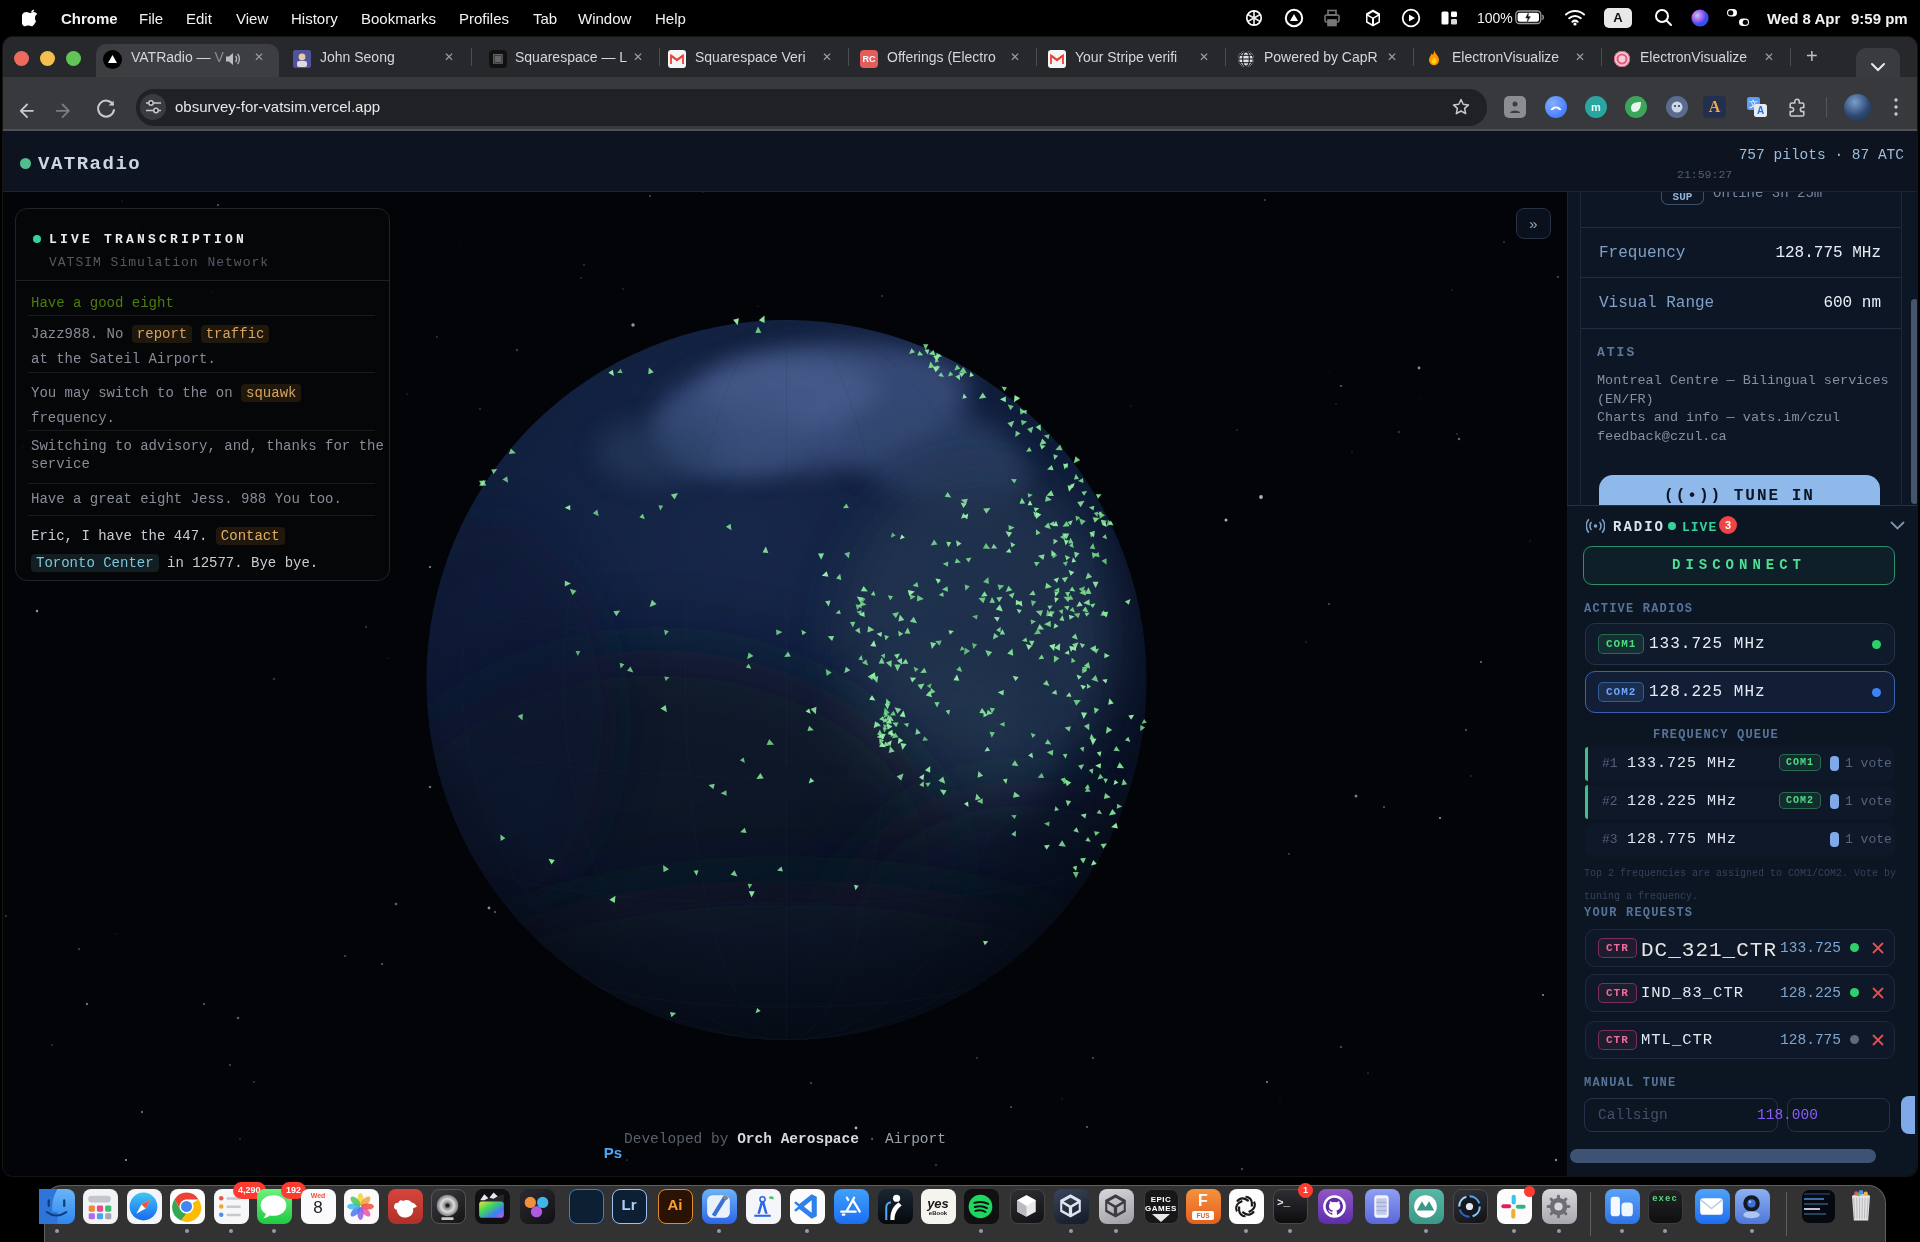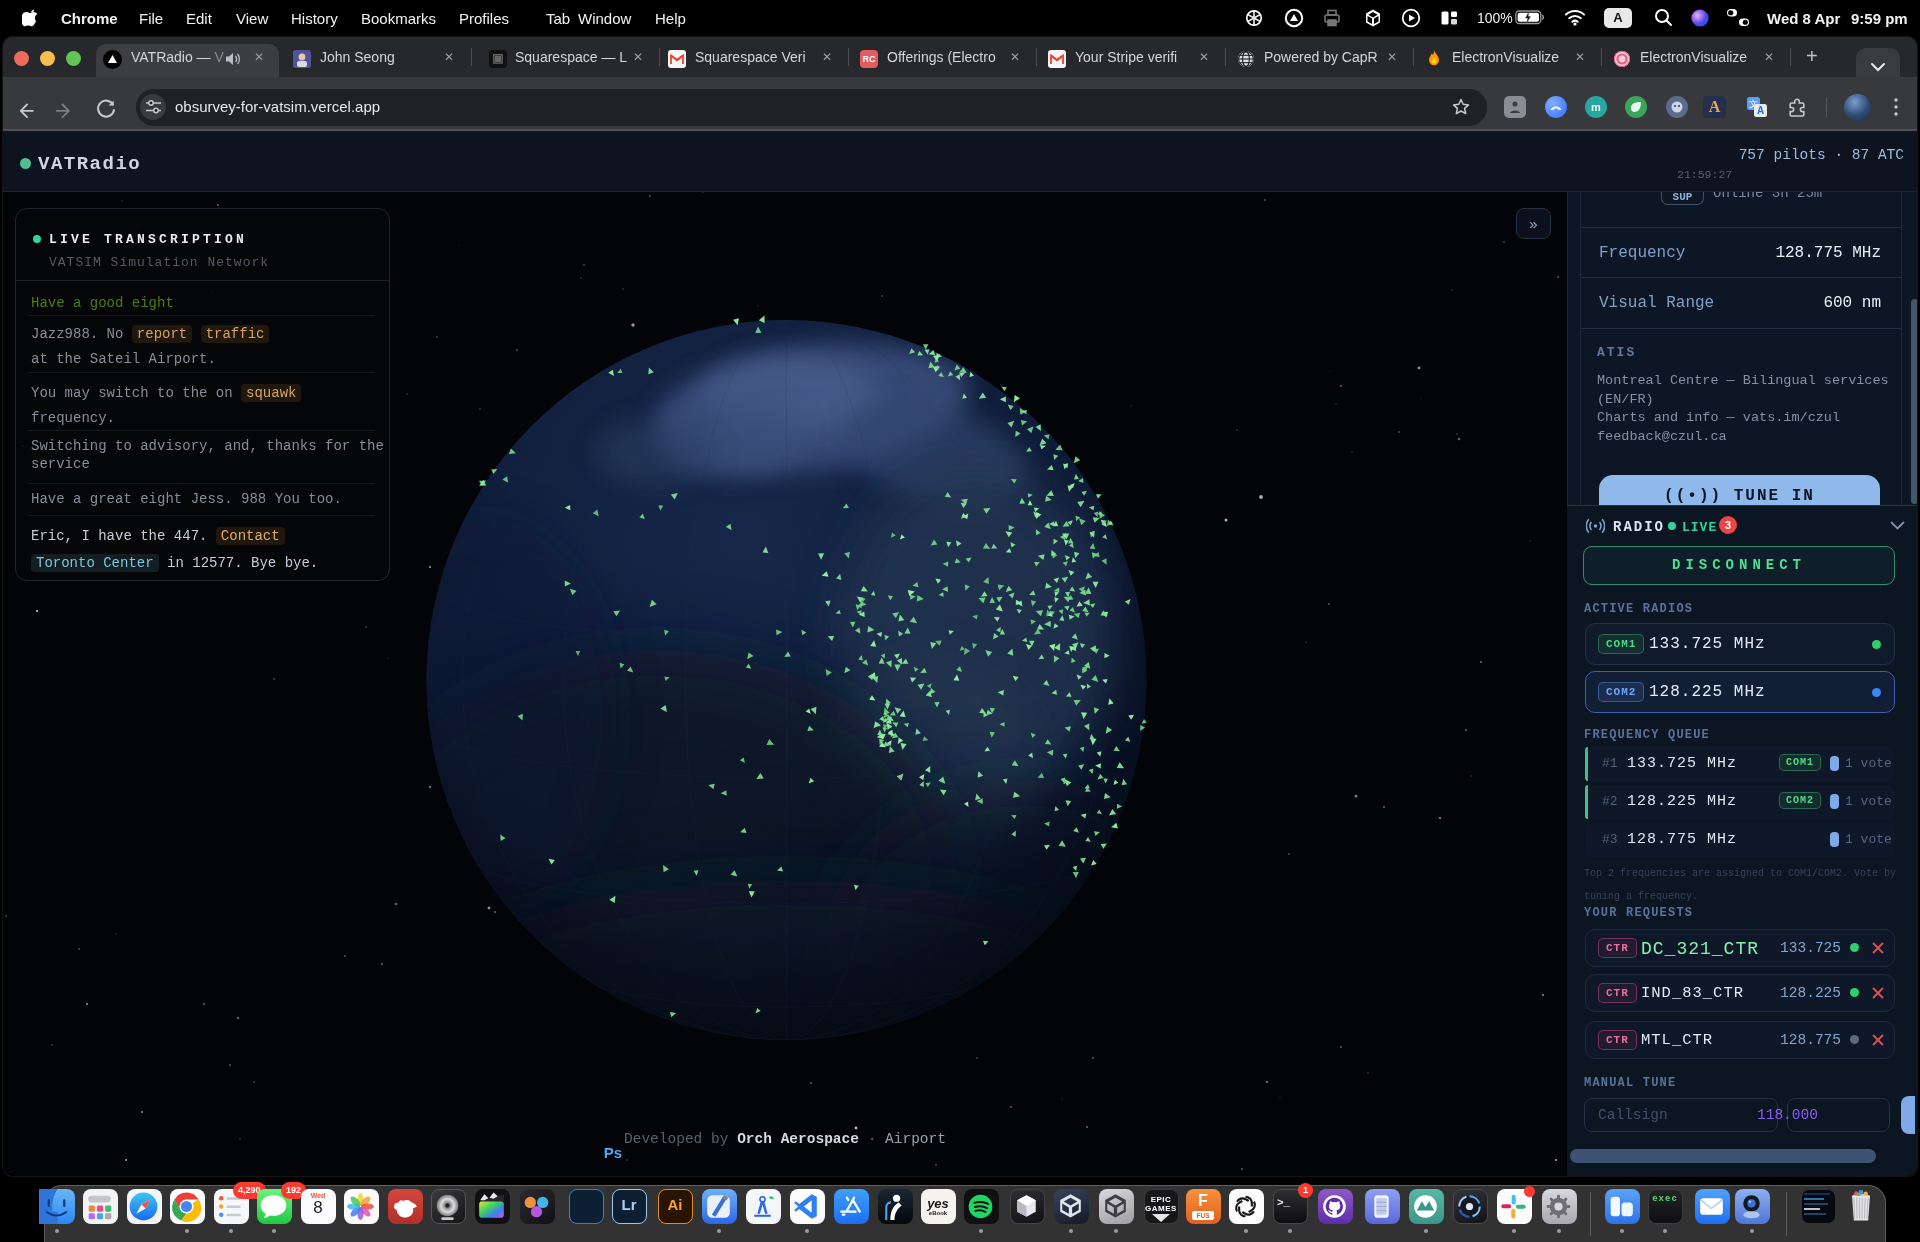--- a/index.html
+++ b/index.html
@@ -42,21 +42,21 @@
     <svg class="abs" style="left:22px;top:9px" width="17" height="19" viewBox="0 0 19 21">
       <path fill="#fff" d="M13.5 3.1c.8-1 1.4-2.3 1.2-3.1-1.1.1-2.4.8-3.2 1.7-.7.8-1.4 2.1-1.2 3.1 1.2.1 2.4-.7 3.2-1.7zm3.5 13.2c-.6 1.3-.9 1.9-1.7 3-1.1 1.6-2.6 3.6-4.4 3.6-1.6 0-2.1-1-4.2-1-2.1 0-2.6 1-4.2 1-1.9 0-3.3-1.8-4.4-3.4C-3.1 15.1-3.4 9.6-1.4 6.7-.1 4.7 2.1 3.5 4.2 3.5c2 0 3.3 1.1 4.9 1.1 1.6 0 2.6-1.1 4.9-1.1 1.8 0 3.8 1 5.1 2.7-4.5 2.5-3.8 8.9-1.1 10.1z" transform="translate(1.5 0.5) scale(0.82)"></path>
     </svg>
     <div class="mitem" style="left:61px;font-weight:bold;text-align:center;">Chrome</div>
     <div class="mitem" style="left:139px;">File</div>
     <div class="mitem" style="left:186px;">Edit</div>
     <div class="mitem" style="left:236px;">View</div>
     <div class="mitem" style="left:291px;">History</div>
     <div class="mitem" style="left:361px;">Bookmarks</div>
     <div class="mitem" style="left:459px;">Profiles</div>
-    <div class="mitem" style="left:533px;margin-left:13px;">Tab</div>
+    <div class="mitem" style="left:533px;">Tab</div>
     <div class="mitem" style="left:578px;">Window</div>
     <div class="mitem" style="left:655px;">Help</div>
     <svg class="abs" style="left:1244px;top:8px" width="20" height="20" viewBox="0 0 20 20">
       <g fill="none" stroke="#fff" stroke-width="1.7">
         <circle cx="10" cy="10" r="7.2"></circle>
         <path d="M10 2.8 L10 17.2 M3.7 6.4 L16.3 13.6 M3.7 13.6 L16.3 6.4" opacity="0.9"></path>
       </g>
     </svg>
     <svg class="abs" style="left:1284px;top:8px" width="20" height="20" viewBox="0 0 20 20">
       <circle cx="10" cy="10" r="8.2" fill="none" stroke="#fff" stroke-width="2"></circle>
@@ -972,21 +972,21 @@
     <div class="abs mono" style="left:1580px;top:426px;width:312px;text-align:center;font-size:14px;font-weight:bold;letter-spacing:5px;color:#4fdf96">DISCONNECT</div>
     <div class="slabel" style="left:1581px;top:471px">ACTIVE RADIOS</div>
     <div class="abs" style="left:1582px;top:492px;width:310px;height:42px;background:#0f1a2b;border:1px solid #23334a;border-radius:10px"></div>
     <div class="com-badge g-badge" style="left:1595px;top:503px">COM1</div>
     <div class="abs mono" style="left:1646px;top:504px;font-size:16px;letter-spacing:1px;color:#e6ecf4">133.725 MHz</div>
     <div class="dot" style="left:1869px;top:509px;background:#2fd06a"></div>
     <div class="abs" style="left:1582px;top:540px;width:310px;height:42px;background:#121e36;border:1px solid #3c5fb0;border-radius:10px"></div>
     <div class="com-badge b-badge" style="left:1595px;top:551px">COM2</div>
     <div class="abs mono" style="left:1646px;top:552px;font-size:16px;letter-spacing:1px;color:#e6ecf4">128.225 MHz</div>
     <div class="dot" style="left:1869px;top:557px;background:#3d82f6"></div>
-    <div class="slabel" style="left:1581px;top:597px">FREQUENCY QUEUE</div>
+    <div class="slabel" style="left:1650px;top:597px">FREQUENCY QUEUE</div>
     <div class="abs" style="left:1582px;top:616px;width:310px;height:34px;background:#0e1828;border-radius:8px"></div>
     <div class="abs" style="left:1582px;top:616px;width:3px;height:34px;background:#3fbf8a;border-radius:8px 0 0 8px"></div>
     <div class="abs mono" style="left:1599px;top:625px;font-size:13px;color:#51617a">#1</div>
     <div class="abs mono" style="left:1624px;top:624px;font-size:15px;letter-spacing:1px;color:#dfe7f0">133.725 MHz</div>
     <div class="com-badge g-badge" style="left:1776px;top:623px;font-size:10px;padding:2px 6px">COM1</div>
     <div class="abs" style="left:1827px;top:625px;width:9px;height:15px;background:#7fa9e8;border-radius:4px"></div>
     <div class="abs mono" style="left:1842px;top:625px;font-size:13px;color:#53647e">1 vote</div>
     <div class="abs" style="left:1582px;top:654px;width:310px;height:34px;background:#0e1828;border-radius:8px"></div>
     <div class="abs" style="left:1582px;top:654px;width:3px;height:34px;background:#3fbf8a;border-radius:8px 0 0 8px"></div>
     <div class="abs mono" style="left:1599px;top:663px;font-size:13px;color:#51617a">#2</div>
@@ -996,21 +996,21 @@
     <div class="abs mono" style="left:1842px;top:663px;font-size:13px;color:#53647e">1 vote</div>
     <div class="abs" style="left:1582px;top:692px;width:310px;height:34px;background:#0e1828;border-radius:8px"></div>
     <div class="abs mono" style="left:1599px;top:701px;font-size:13px;color:#51617a">#3</div>
     <div class="abs mono" style="left:1624px;top:700px;font-size:15px;letter-spacing:1px;color:#dfe7f0">128.775 MHz</div>
     <div class="abs" style="left:1827px;top:701px;width:9px;height:15px;background:#7fa9e8;border-radius:4px"></div>
     <div class="abs mono" style="left:1842px;top:701px;font-size:13px;color:#53647e">1 vote</div>
     <div class="abs mono" style="left:1581px;top:731px;width:314px;font-size:10px;line-height:23px;color:#36425a">Top 2 frequencies are assigned to COM1/COM2. Vote by tuning a frequency.</div>
     <div class="slabel" style="left:1581px;top:775px">YOUR REQUESTS</div>
     <div class="abs" style="left:1582px;top:798px;width:310px;height:38px;background:#0e1828;border:1px solid #1e2b3e;border-radius:10px"></div>
     <div class="com-badge ctr-badge" style="left:1595px;top:807px">CTR</div>
-    <div class="abs mono" style="left:1638px;top:808px;font-size:18px;letter-spacing:1px;color:#86efac">DC_321_CTR</div>
+    <div class="abs mono" style="left:1638px;top:808px;font-size:21px;letter-spacing:1px;color:#e5e5e5">DC_321_CTR</div>
     <div class="abs mono" style="left:1724px;top:809px;width:114px;text-align:right;font-size:14.5px;color:#7fa5cd">133.725</div>
     <div class="abs" style="left:1847px;top:812px;width:9px;height:9px;border-radius:50%;background:#2fd06a"></div>
     <svg class="abs" style="left:1869px;top:811px" width="12" height="12" viewBox="0 0 12 12">
       <path d="M1.5 1.5 L10.5 10.5 M10.5 1.5 L1.5 10.5" stroke="#e05252" stroke-width="1.8" stroke-linecap="round"></path>
     </svg>
     <div class="abs" style="left:1582px;top:843px;width:310px;height:38px;background:#0e1828;border:1px solid #1e2b3e;border-radius:10px"></div>
     <div class="com-badge ctr-badge" style="left:1595px;top:852px">CTR</div>
     <div class="abs mono" style="left:1638px;top:853px;font-size:15.5px;letter-spacing:1px;color:#e2e9f1">IND_83_CTR</div>
     <div class="abs mono" style="left:1724px;top:854px;width:114px;text-align:right;font-size:14.5px;color:#7fa5cd">128.225</div>
     <div class="abs" style="left:1847px;top:857px;width:9px;height:9px;border-radius:50%;background:#2fd06a"></div>

